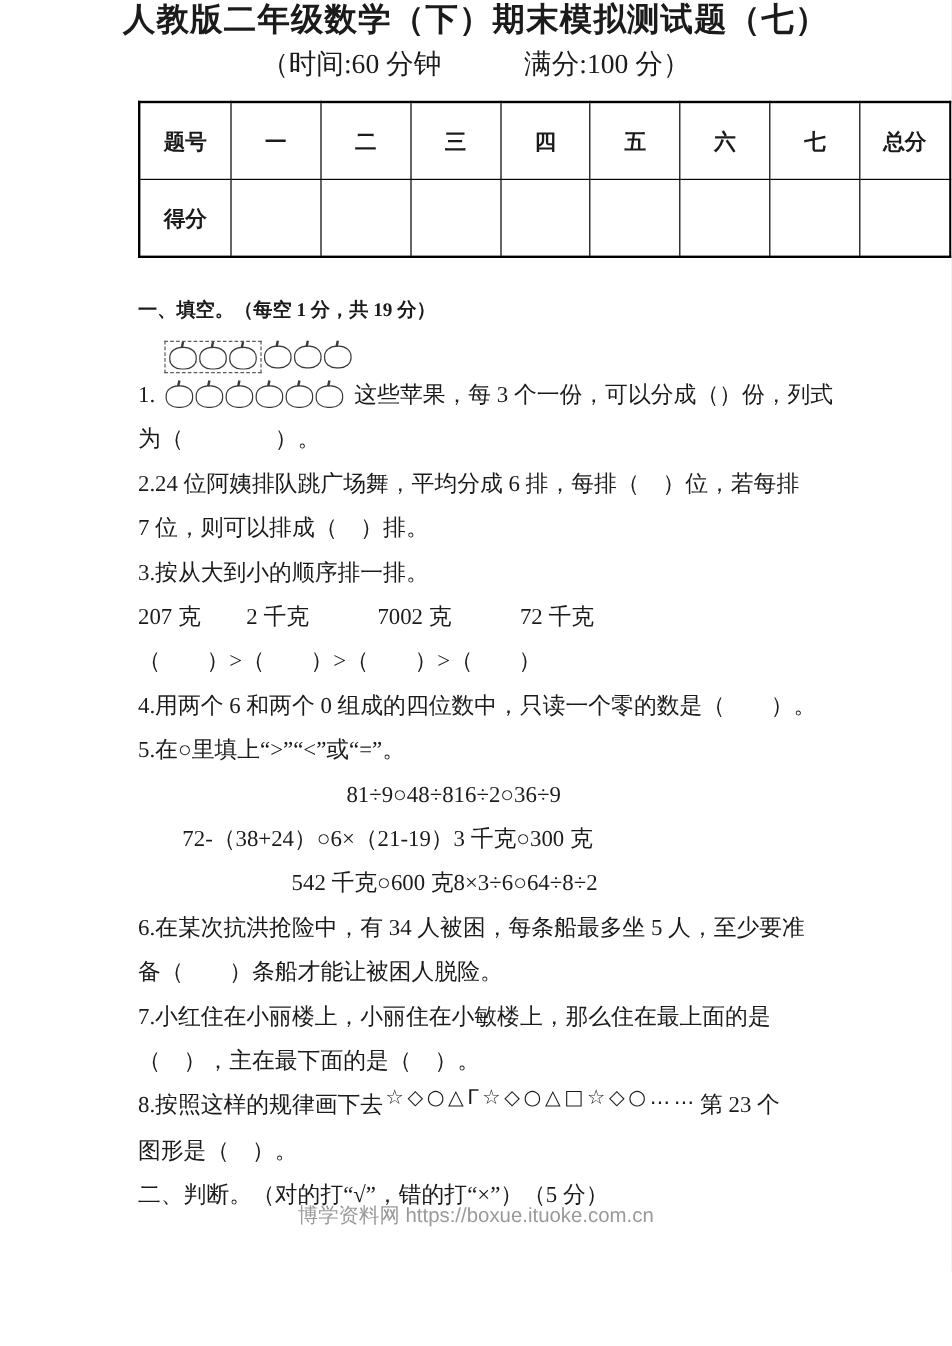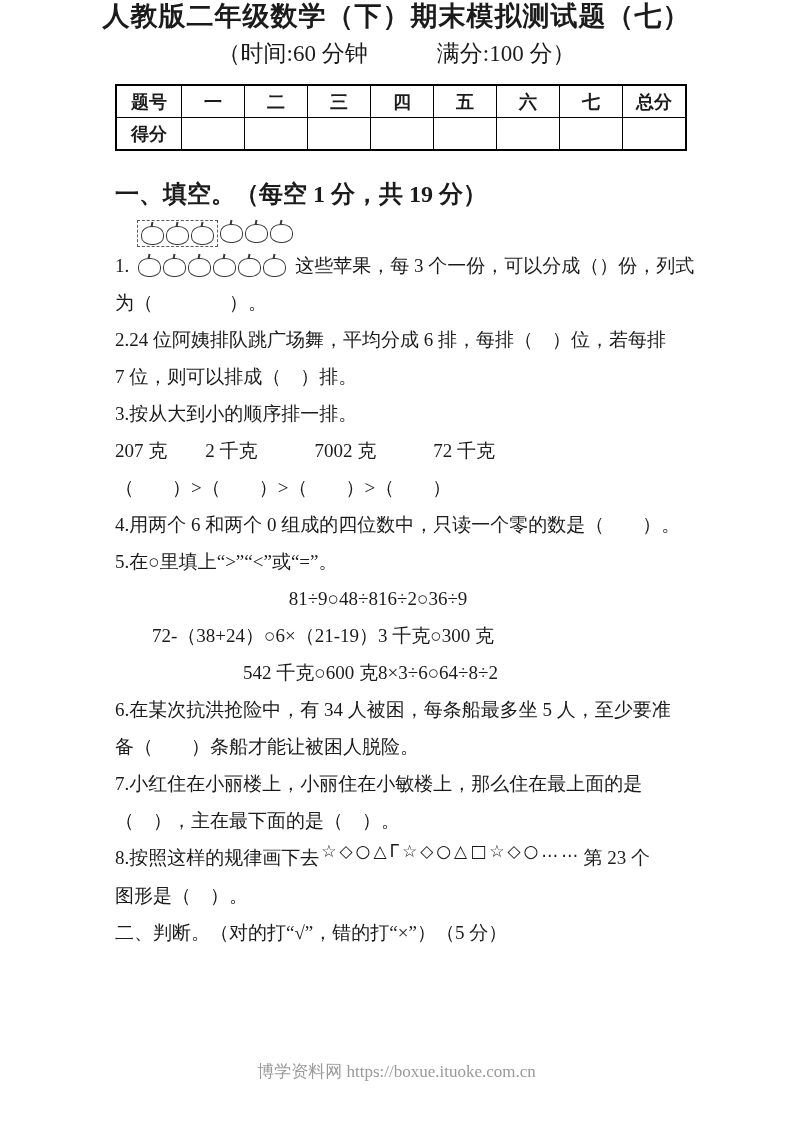--- a/index.html
+++ b/index.html
@@ -13,29 +13,29 @@
     text-align:center;
     font-size:27px;font-weight:bold;letter-spacing:1px;line-height:32px;
   }
   .doc-subtitle{margin-top:9px;text-align:center;font-size:23px;line-height:26px;}
 
   table.score-table{
     margin:17px 0 0 115px;border-collapse:collapse;border:2px solid #000;
     table-layout:fixed;
   }
   table.score-table td{
-    border:1px solid #000;width:62px;height:31px;padding:0;
+    border:1px solid #000;width:62px;height:31px;padding:16px;
     text-align:center;vertical-align:middle;font-size:18px;font-weight:bold;
   }
   table.score-table td.first{width:64px;}
 
   .content{margin:25px 110px 0 115px;font-size:19px;line-height:37px;}
   .content p{margin:0;}
   .nowrap{white-space:nowrap;}
-  .sec-heading{font-weight:bold;font-size:24px;}
+  .sec-heading{font-weight:bold;font-size:16px;}
   .indent{margin-left:25px;}
 
   .apple-line{margin:7px 0 0 22px;height:27px;line-height:normal;}
   .apple{
     display:inline-block;width:21px;height:17px;margin:0 1px;
     border:1px solid #3a3a3a;border-radius:46% 46% 44% 44%;
     position:relative;vertical-align:middle;background:#fff;
   }
   .apple::before{
     content:'';position:absolute;left:9px;top:-5px;width:2px;height:5px;
@@ -50,23 +50,23 @@
   .apple-row-inline{flex:0 0 auto;line-height:normal;}
 
   .q5row{display:flex;margin-left:25px;}
   .q5row .lcell{width:263px;flex:0 0 auto;text-align:right;}
 
   .shapes{
     font-family:"DejaVu Sans","Liberation Sans",sans-serif;
     font-size:17px;letter-spacing:3px;position:relative;top:-7px;margin:0 2px;
   }
   .footer{
-    position:absolute;left:0;right:0;top:1060px;text-align:center;
+    position:absolute;left:0;right:0;top:1001px;text-align:center;
     color:#9a9a9a;font-size:17px;
-    font-family:Liberation Serif, serif;
+    font-family:Liberation Sans, sans-serif;
   }
 </style>
 </head>
 <body>
 
 <div class="page">
 
   <div class="doc-title">人教版二年级数学（下）期末模拟测试题（七）</div>
   <div class="doc-subtitle">（时间:60 分钟　　　满分:100 分）</div>
 

